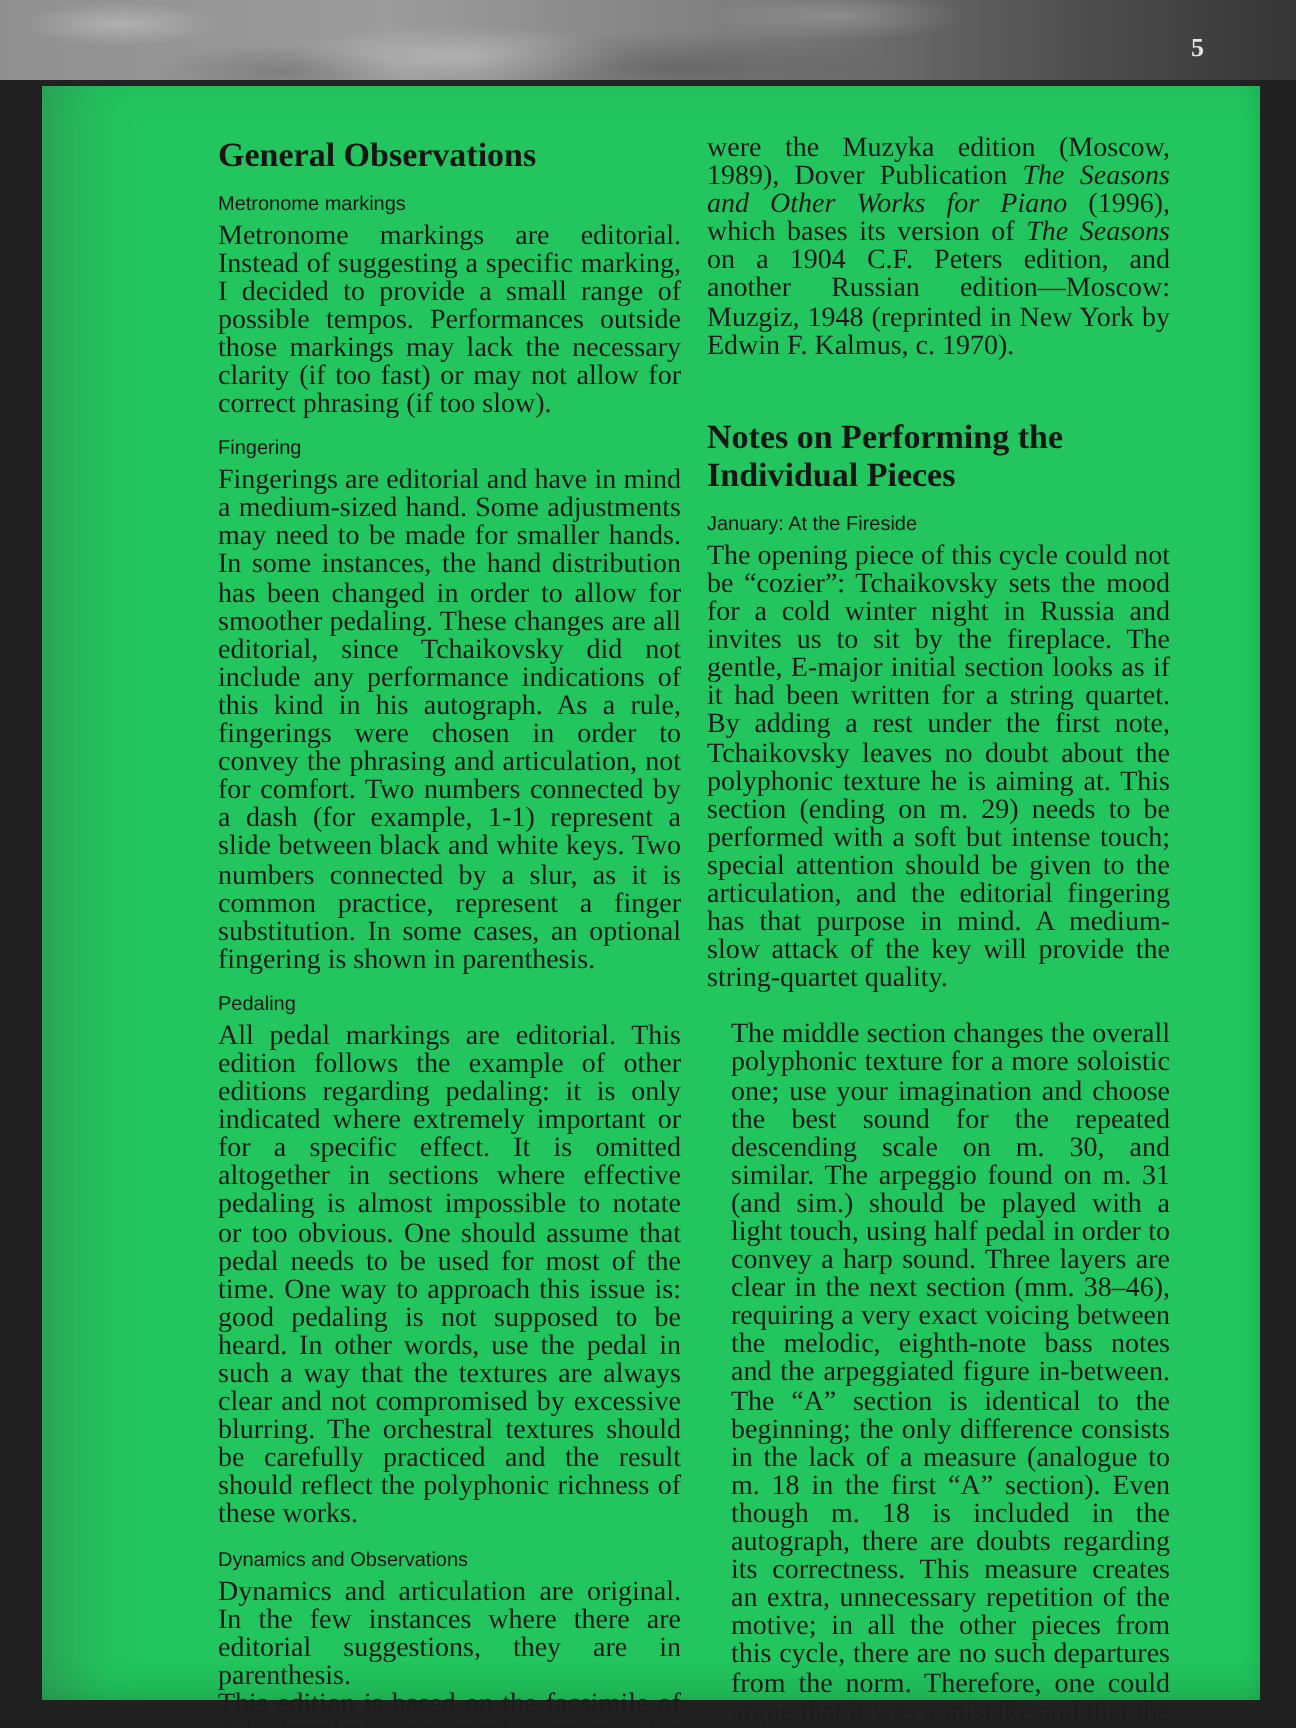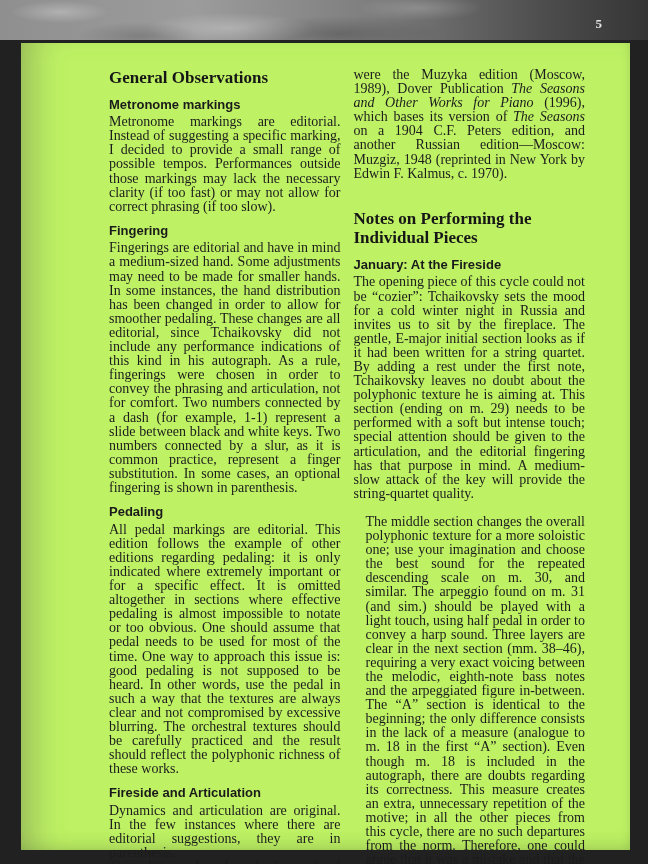--- a/index.html
+++ b/index.html
@@ -20,40 +20,40 @@
       radial-gradient(90px 20px at 140px 36px, rgba(90,90,90,.40), transparent 70%),
       linear-gradient(90deg, #8f8f8f 0%, #9c9c9c 30%, #7d7d7d 58%, #4d4d4d 84%, #353535 100%);
   }
   .page-number {
     position:absolute; top:16px; right:46px;
     font-family:"Liberation Serif", serif;
     font-weight:bold; font-size:13px; color:#e3e3e3;
   }
   .page {
     position:absolute; left:21px; top:43px; width:609px; height:807px;
-    background:#bef264;
+    background:#22c55e;
     box-shadow:
       inset 30px 0 34px -20px rgba(70,70,70,.35),
       inset -8px 0 12px -8px rgba(0,0,0,.10),
       inset 0 -14px 20px -14px rgba(0,0,0,.18);
   }
   .content {
     padding:25px 45px 0 88px;
     display:flex; gap:13px;
   }
   .col { flex:1; min-width:0; }
   h1 {
     font-family:"Liberation Serif", serif;
     font-weight:bold; font-size:17px; line-height:1.15;
     color:#161616; margin:0 0 8px 0;
   }
   h1.spaced { margin-top:28px; }
   h2 {
     font-family:"Liberation Sans", sans-serif;
-    font-weight:bold; font-size:13px; line-height:1.2;
+    font-weight:normal; font-size:10px; line-height:1.2;
     color:#1a1a1a; margin:9px 0 3px 0;
   }
   p.body {
     font-family:"Liberation Serif", serif;
     font-size:14px; line-height:14.1px;
     color:#1c1c1c; text-align:justify;
   }
   p.body.gap-above { margin-top:14px;margin-left:12px; }
   em { font-style:italic; }
 </style>
@@ -71,21 +71,21 @@
 
       <h2>Metronome markings</h2>
       <p class="body">Metronome markings are editorial. Instead of suggesting a specific marking, I decided to provide a small range of possible tempos. Performances outside those markings may lack the necessary clarity (if too fast) or may not allow for correct phrasing (if too slow).</p>
 
       <h2>Fingering</h2>
       <p class="body">Fingerings are editorial and have in mind a medium-sized hand. Some adjustments may need to be made for smaller hands. In some instances, the hand distribution has been changed in order to allow for smoother pedaling. These changes are all editorial, since Tchaikovsky did not include any performance indications of this kind in his autograph. As a rule, fingerings were chosen in order to convey the phrasing and articulation, not for comfort. Two numbers connected by a dash (for example, 1-1) represent a slide between black and white keys. Two numbers connected by a slur, as it is common practice, represent a finger substitution. In some cases, an optional fingering is shown in parenthesis.</p>
 
       <h2>Pedaling</h2>
       <p class="body">All pedal markings are editorial. This edition follows the example of other editions regarding pedaling: it is only indicated where extremely important or for a specific effect. It is omitted altogether in sections where effective pedaling is almost impossible to notate or too obvious. One should assume that pedal needs to be used for most of the time. One way to approach this issue is: good pedaling is not supposed to be heard. In other words, use the pedal in such a way that the textures are always clear and not compromised by excessive blurring. The orchestral textures should be carefully practiced and the result should reflect the polyphonic richness of these works.</p>
 
-      <h2>Fireside and Articulation</h2>
+      <h2>Dynamics and Observations</h2>
       <p class="body">Dynamics and articulation are original. In the few instances where there are editorial suggestions, they are in parenthesis.</p>
 
       <p class="body">This edition is based on the facsimile of Tchaikovsky’s autograph, except for “April” (the autograph of which has been lost). Also consulted</p>
     </div>
 
     <div class="col">
       <p class="body"><span>were the Muzyka edition (Moscow, 1989), Dover Publication </span><em>The Seasons and Other Works for Piano</em><span> (1996), which bases its version of </span><em>The Seasons</em><span> on a 1904 C.F. Peters edition, and another Russian edition—Moscow: Muzgiz, 1948 (reprinted in New York by Edwin F. Kalmus, c. 1970).</span></p>
 
       <h1 class="spaced">Notes on Performing the Individual Pieces</h1>
 

